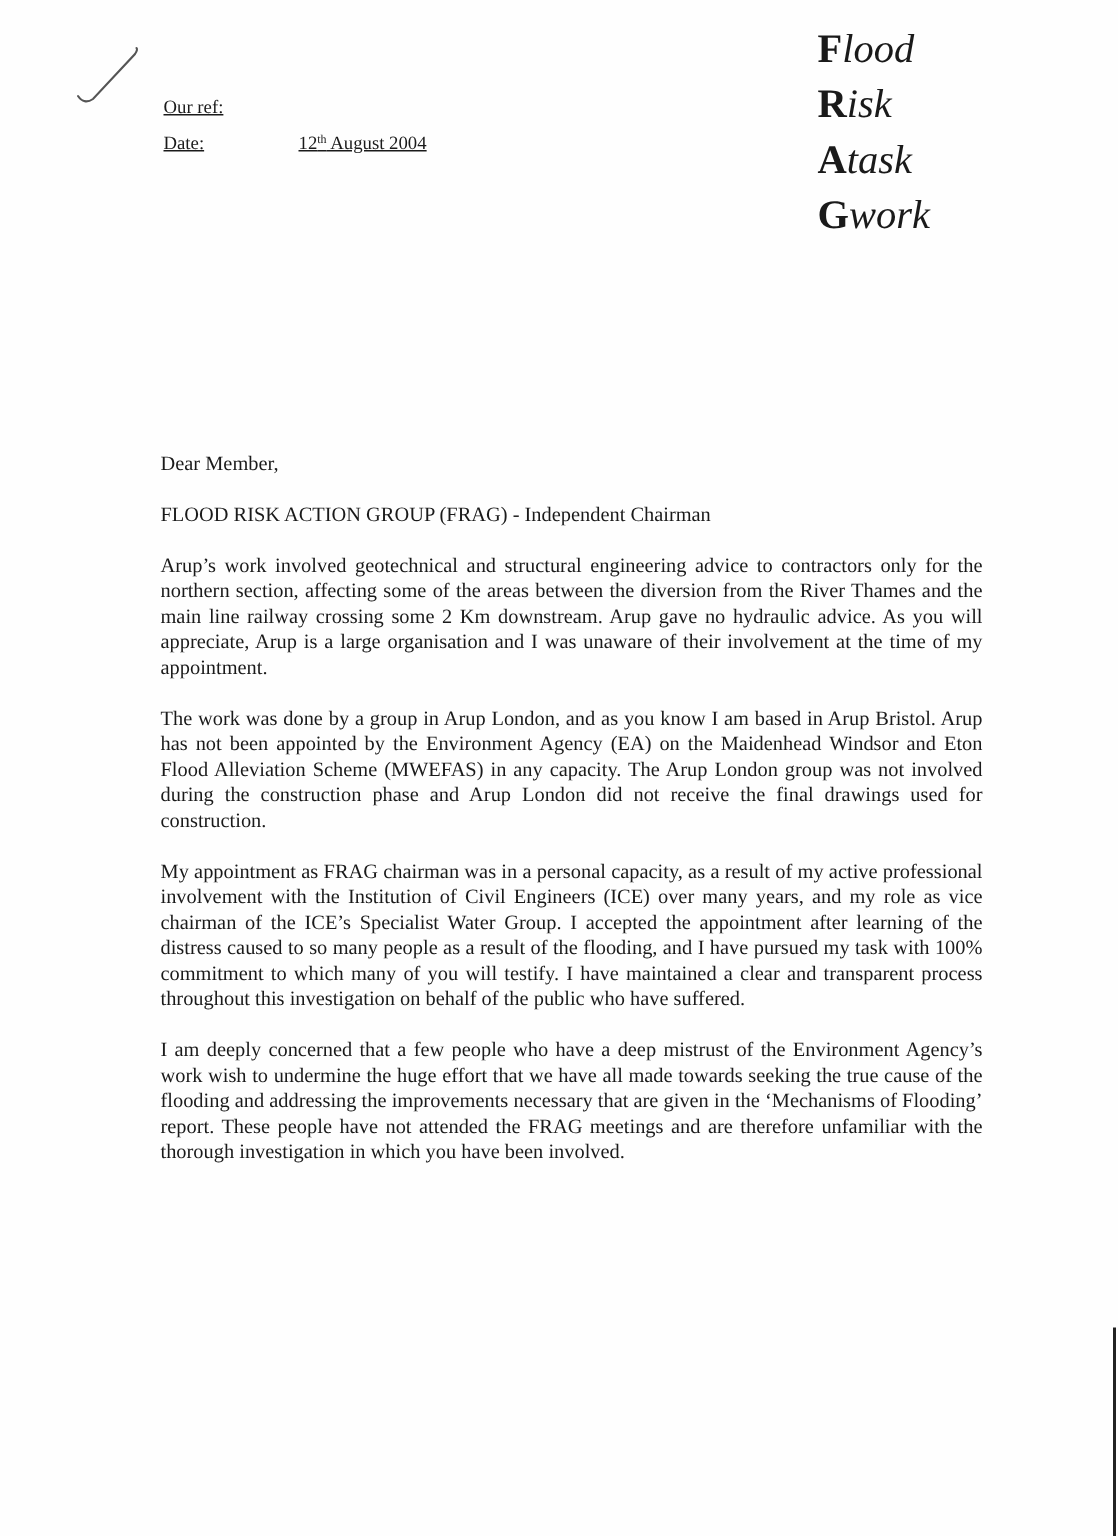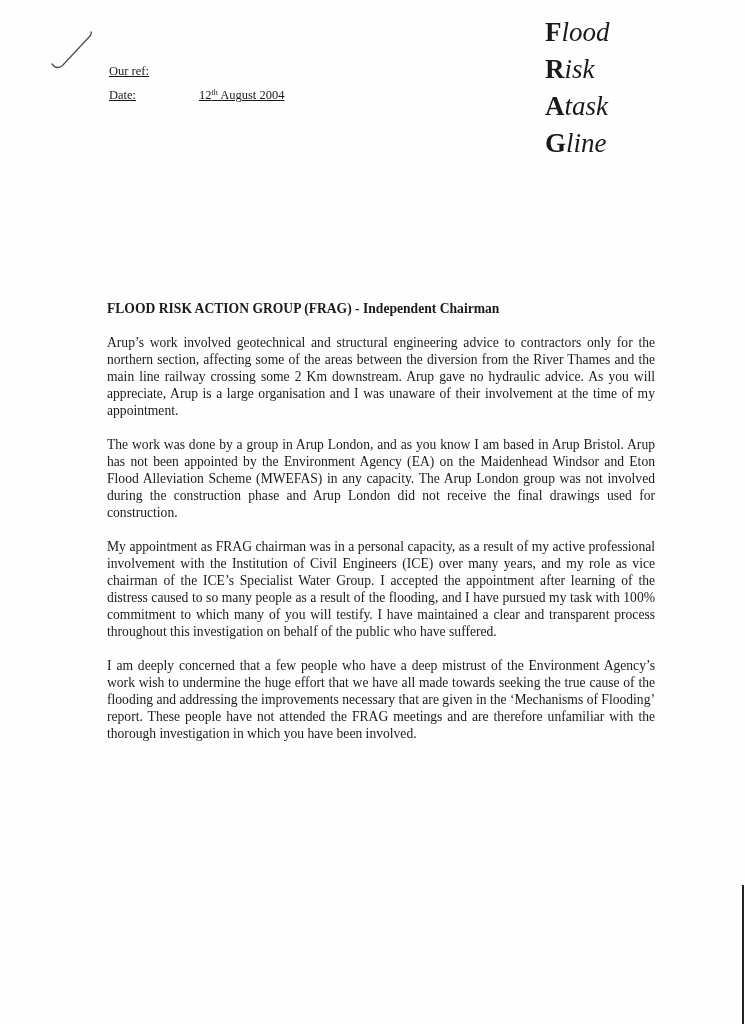--- a/index.html
+++ b/index.html
@@ -9,21 +9,21 @@
   .tick-mark { position: absolute; left: 50px; top: 30px; width: 46px; height: 42px; }
   .ref-block { position: absolute; left: 109px; top: 59px; font-size: 12.5px; line-height: 24px; text-decoration: underline; }
   .ref-row { display: flex; }
   .ref-label { width: 90px; }
   .logo { position: absolute; left: 545px; top: 14px; font-size: 27px; line-height: 37px; }
   .logo-line { display: block; white-space: nowrap; }
   .logo-initial { font-weight: bold; font-style: normal; }
   .logo-rest { font-style: italic; margin-top: 10px; }
   .body { position: absolute; left: 107px; top: 300px; width: 548px; font-size: 13.6px; line-height: 17px; }
   .salutation { margin: 0 0 17px 0; }
-  .subject { margin: 0 0 17px 0; font-weight: bold; }
+  .subject { margin: 0 0 17px 0; font-weight: normal; }
   .para { margin: 0 0 17px 0; text-align: justify; }
   .edge-line { position: absolute; right: 1px; top: 885px; width: 2px; height: 139px; background: #222; }
   sup { font-size: 8px; vertical-align: top; position: relative; top: -2px; }
 </style>
 </head>
 <body>
 
 <div class="page">
 
   <svg class="tick-mark" viewBox="0 0 46 42">
@@ -37,24 +37,25 @@
     <div class="ref-row">
       <span class="ref-label">Date:</span>
       <span><span>12</span><sup>th</sup><span> August 2004</span></span>
     </div>
   </div>
 
   <div class="logo">
     <span class="logo-line"><span class="logo-initial">F</span><span class="logo-rest">lood</span></span>
     <span class="logo-line"><span class="logo-initial">R</span><span class="logo-rest">isk</span></span>
     <span class="logo-line"><span class="logo-initial">A</span><span class="logo-rest">task</span></span>
-    <span class="logo-line"><span class="logo-initial">G</span><span class="logo-rest">line</span></span>
+    <span class="logo-line"><span class="logo-initial">G</span><span class="logo-rest">work</span></span>
   </div>
 
   <div class="body">
+    <p class="salutation">Dear Member,</p>
     <p class="subject">FLOOD RISK ACTION GROUP (FRAG) - Independent Chairman</p>
     <p class="para">Arup’s work involved geotechnical and structural engineering advice to contractors only for the northern section, affecting some of the areas between the diversion from the River Thames and the main line railway crossing some 2 Km downstream.  Arup gave no hydraulic advice.  As you will appreciate, Arup is a large organisation and I was unaware of their involvement at the time of my appointment.</p>
     <p class="para">The work was done by a group in Arup London, and as you know I am based in Arup Bristol. Arup has not been appointed by the Environment Agency (EA) on the Maidenhead Windsor and Eton Flood Alleviation Scheme (MWEFAS) in any capacity.  The Arup London group was not involved during the construction phase and Arup London did not receive the final drawings used for construction.</p>
     <p class="para">My appointment as FRAG chairman was in a personal capacity, as a result of my active professional involvement with the Institution of Civil Engineers (ICE) over many years, and my role as vice chairman of the ICE’s Specialist Water Group.  I accepted the appointment after learning of the distress caused to so many people as a result of the flooding, and I have pursued my task with 100% commitment to which many of you will testify.  I have maintained a clear and transparent process throughout this investigation on behalf of the public who have suffered.</p>
     <p class="para">I am deeply concerned that a few people who have a deep mistrust of the Environment Agency’s work wish to undermine the huge effort that we have all made towards seeking the true cause of the flooding and addressing the improvements necessary that are given in the ‘Mechanisms of Flooding’ report. These people have not attended the FRAG meetings and are therefore unfamiliar with the thorough investigation in which you have been involved.</p>
   </div>
 
   <div class="edge-line"></div>
 </div>
 

